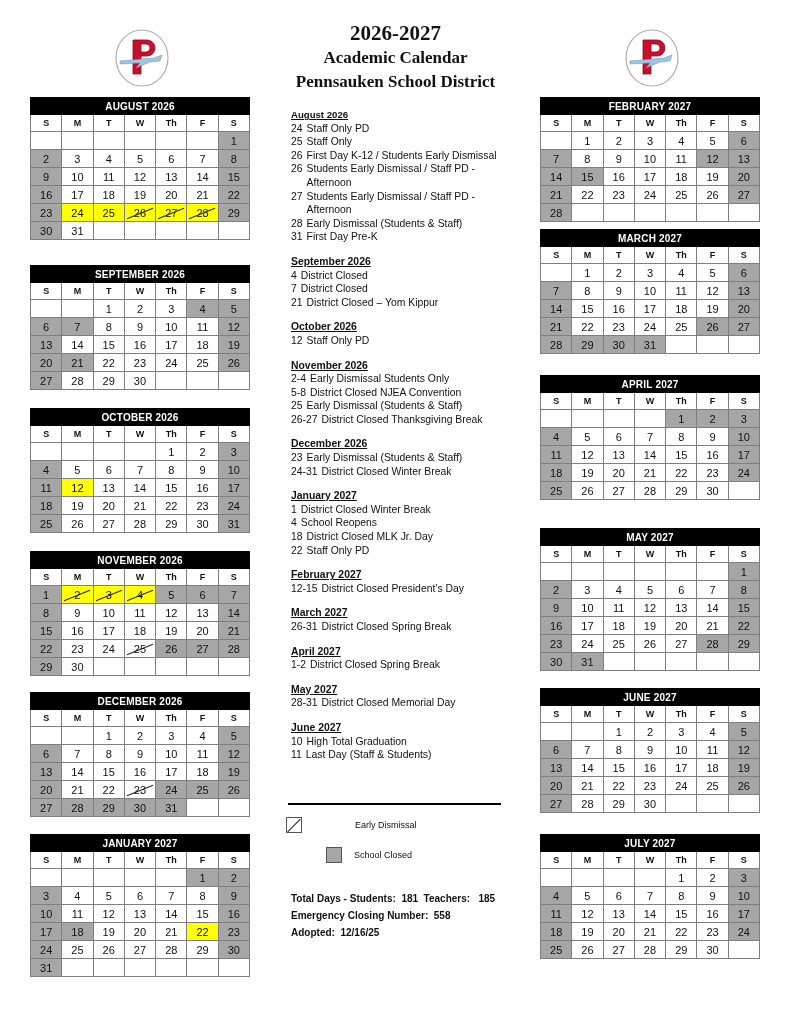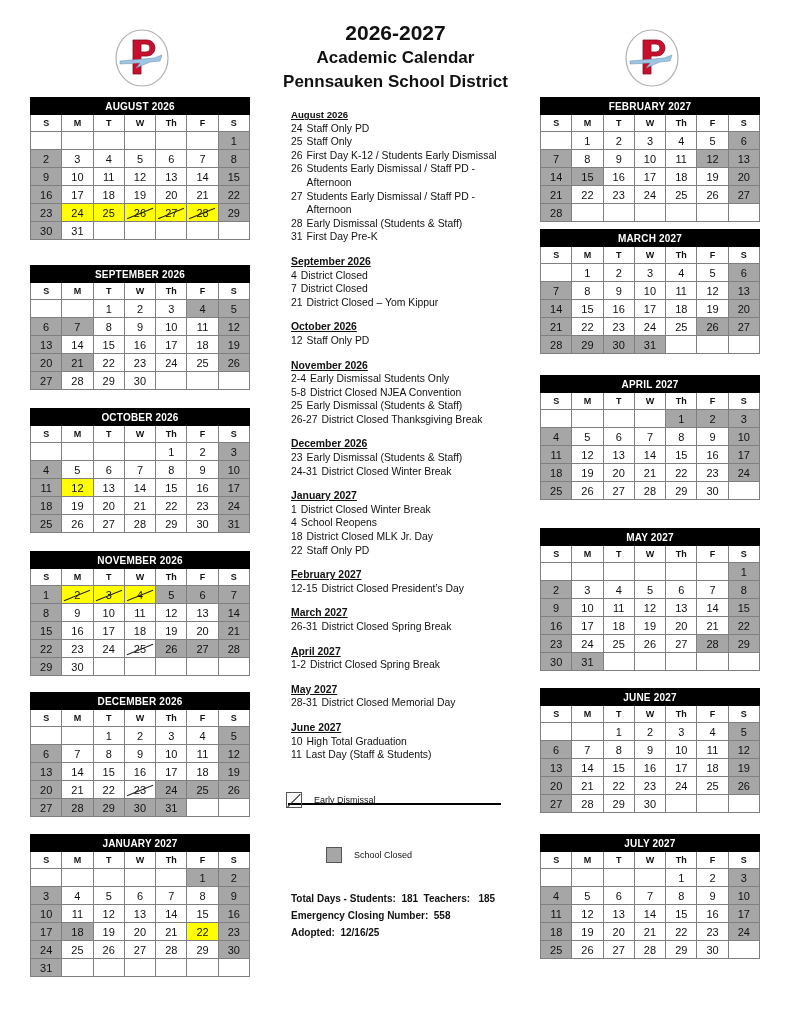--- a/index.html
+++ b/index.html
@@ -1,19 +1,19 @@
 <!DOCTYPE html>
 <html><head>
 <meta charset="utf-8">
 <style>
   * { box-sizing: border-box; margin: 0; padding: 0; }
   html, body { width: 791px; height: 1024px; background: #ffffff; overflow: hidden; }
   body { position: relative; font-family: "Liberation Sans", "DejaVu Sans", sans-serif; color: #111; }
 
-  .title-block { position: absolute; left: 250px; top: 20px; width: 291px; text-align: center; }
+  .title-block { position: absolute; left: 250px; top: 20px; width: 291px; text-align: center; font-family: Liberation Serif, serif; }
   .title-block .t1 { font-size: 21px; font-weight: bold; line-height: 26px; }
   .title-block .t2 { font-size: 17px; font-weight: bold; line-height: 24px; }
 
   .logo { position: absolute; width: 56px; height: 60px; }
   .logo svg { width: 100%; height: 100%; }
 
   .cal { position: absolute; width: 220px; border-collapse: collapse; table-layout: fixed; }
   .cal td, .cal th { border: 1px solid #7f7f7f; height: 18px; text-align: center; font-size: 11px; padding: 0; position: relative; }
   .cal .mh th { background: #000; color: #fff; font-size: 10px; font-weight: bold; height: 17px; border: 1px solid #000; letter-spacing: 0.2px; }
   .cal .dh th { background: #fff; font-size: 9px; font-weight: bold; height: 17px; }
@@ -962,21 +962,21 @@
         <span class="txt">High Total Graduation</span>
       </div>
       <div class="ev">
         <span class="d">11</span>
         <span class="txt">Last Day (Staff &amp; Students)</span>
       </div>
     </div>
   </div>
 <div class="rule"></div>
 
-<div class="legend" style="top:792px;">
+<div class="legend" style="top:817px;gap:41px;">
   <span class="box early"></span>
   <span>Early Dismissal</span>
 </div>
 <div class="legend" style="top:847px;margin-left:40px;">
   <span class="box closed"></span>
   <span>School Closed</span>
 </div>
 
 <div class="totals">
   <div style="white-space:pre">Total Days - Students:  181  Teachers:   185</div>

